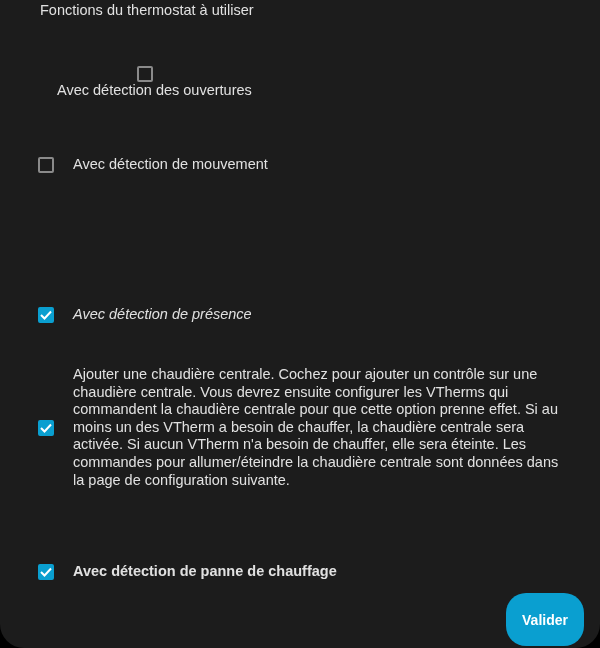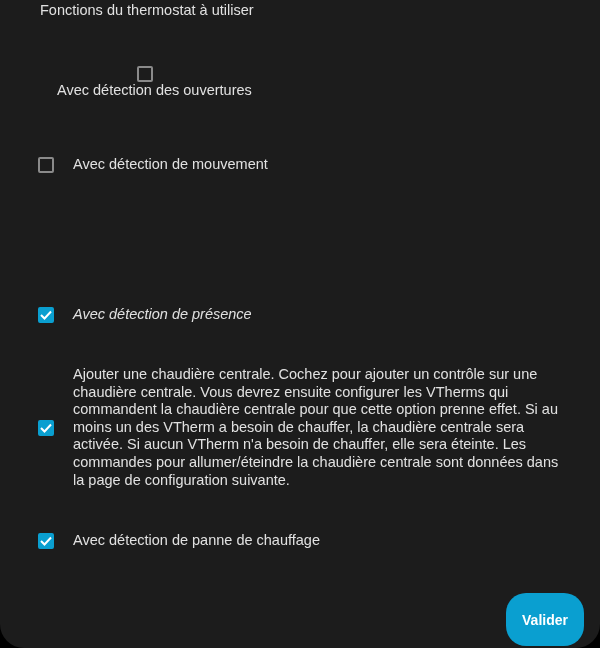--- a/index.html
+++ b/index.html
@@ -84,21 +84,21 @@
 
   <div class="option long" style="top:366px;">
     <div class="cb checked">
       <svg width="12" height="10" viewBox="0 0 12 10">
           <path d="M1 5 L4.5 8.5 L11 1.5" fill="none" stroke="#fff" stroke-width="2"></path>
         </svg>
     </div>
     <span class="opt-label">Ajouter une chaudière centrale. Cochez pour ajouter un contrôle sur une chaudière centrale. Vous devrez ensuite configurer les VTherms qui commandent la chaudière centrale pour que cette option prenne effet. Si au moins un des VTherm a besoin de chauffer, la chaudière centrale sera activée. Si aucun VTherm n'a besoin de chauffer, elle sera éteinte. Les commandes pour allumer/éteindre la chaudière centrale sont données dans la page de configuration suivante.</span>
   </div>
 
-  <div class="option" style="top:532px;">
+  <div class="option" style="top:563px;font-weight:bold;">
     <div class="cb checked">
       <svg width="12" height="10" viewBox="0 0 12 10">
           <path d="M1 5 L4.5 8.5 L11 1.5" fill="none" stroke="#fff" stroke-width="2"></path>
         </svg>
     </div>
     <span class="opt-label">Avec détection de panne de chauffage</span>
   </div>
 
   <div class="btn">Valider</div>
 </div>

